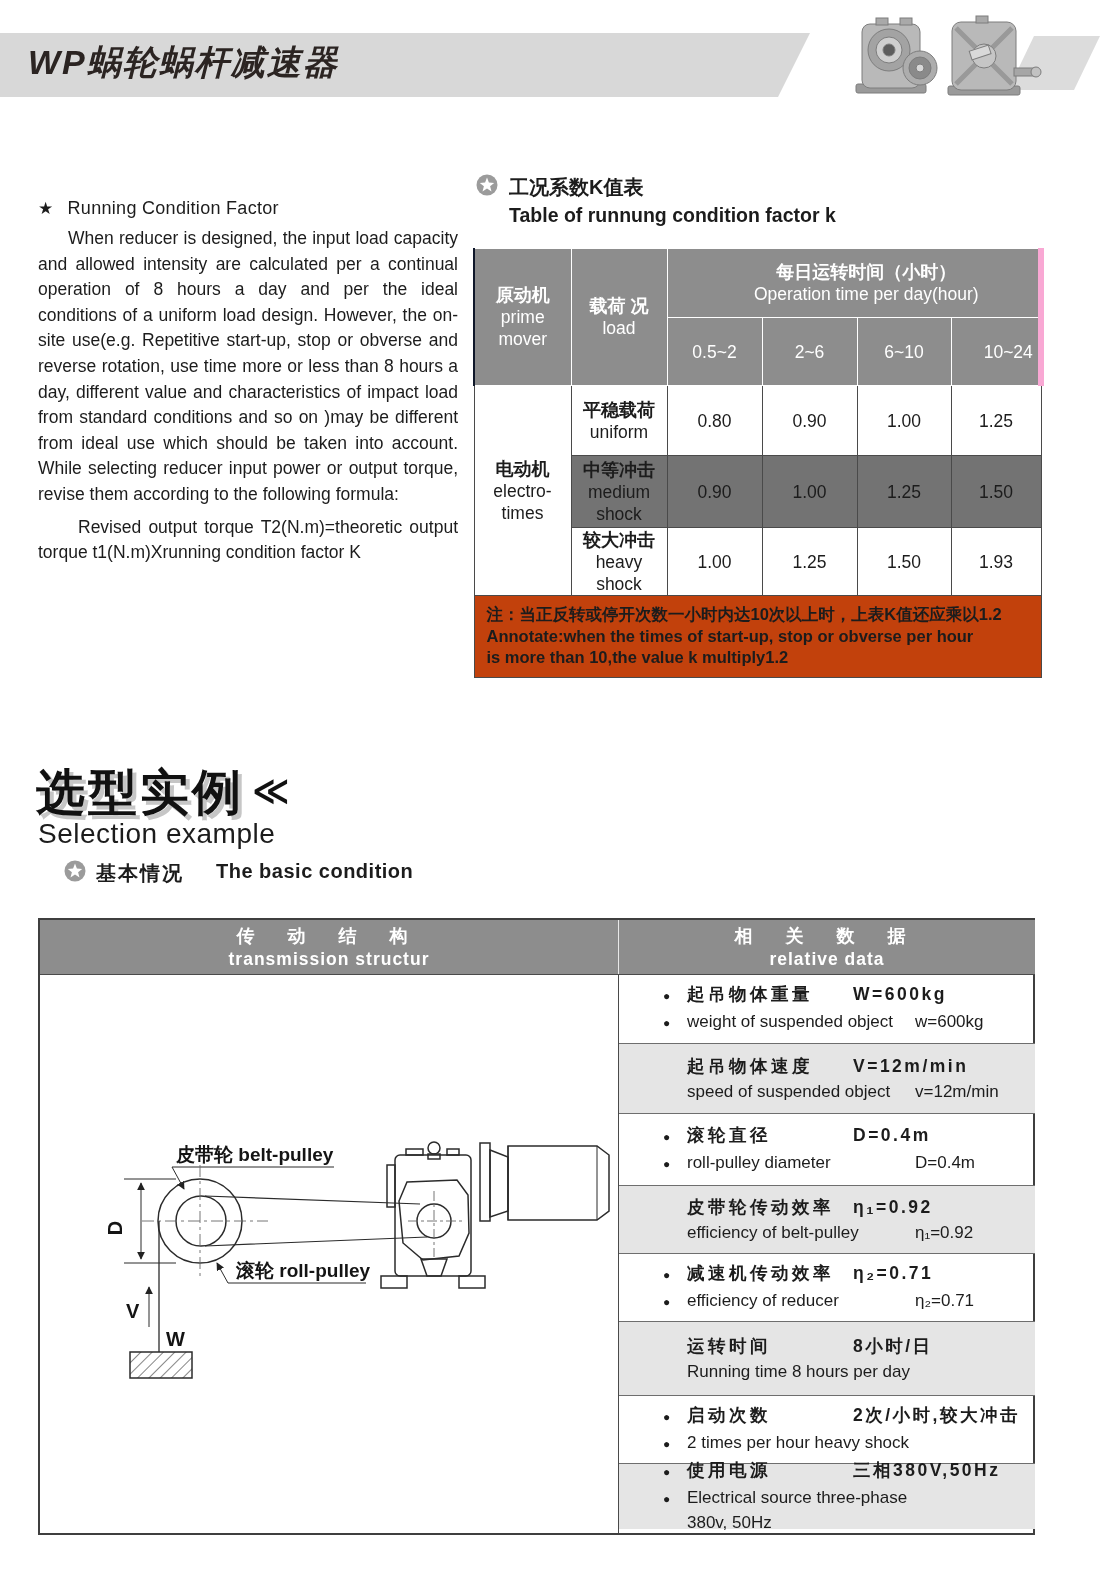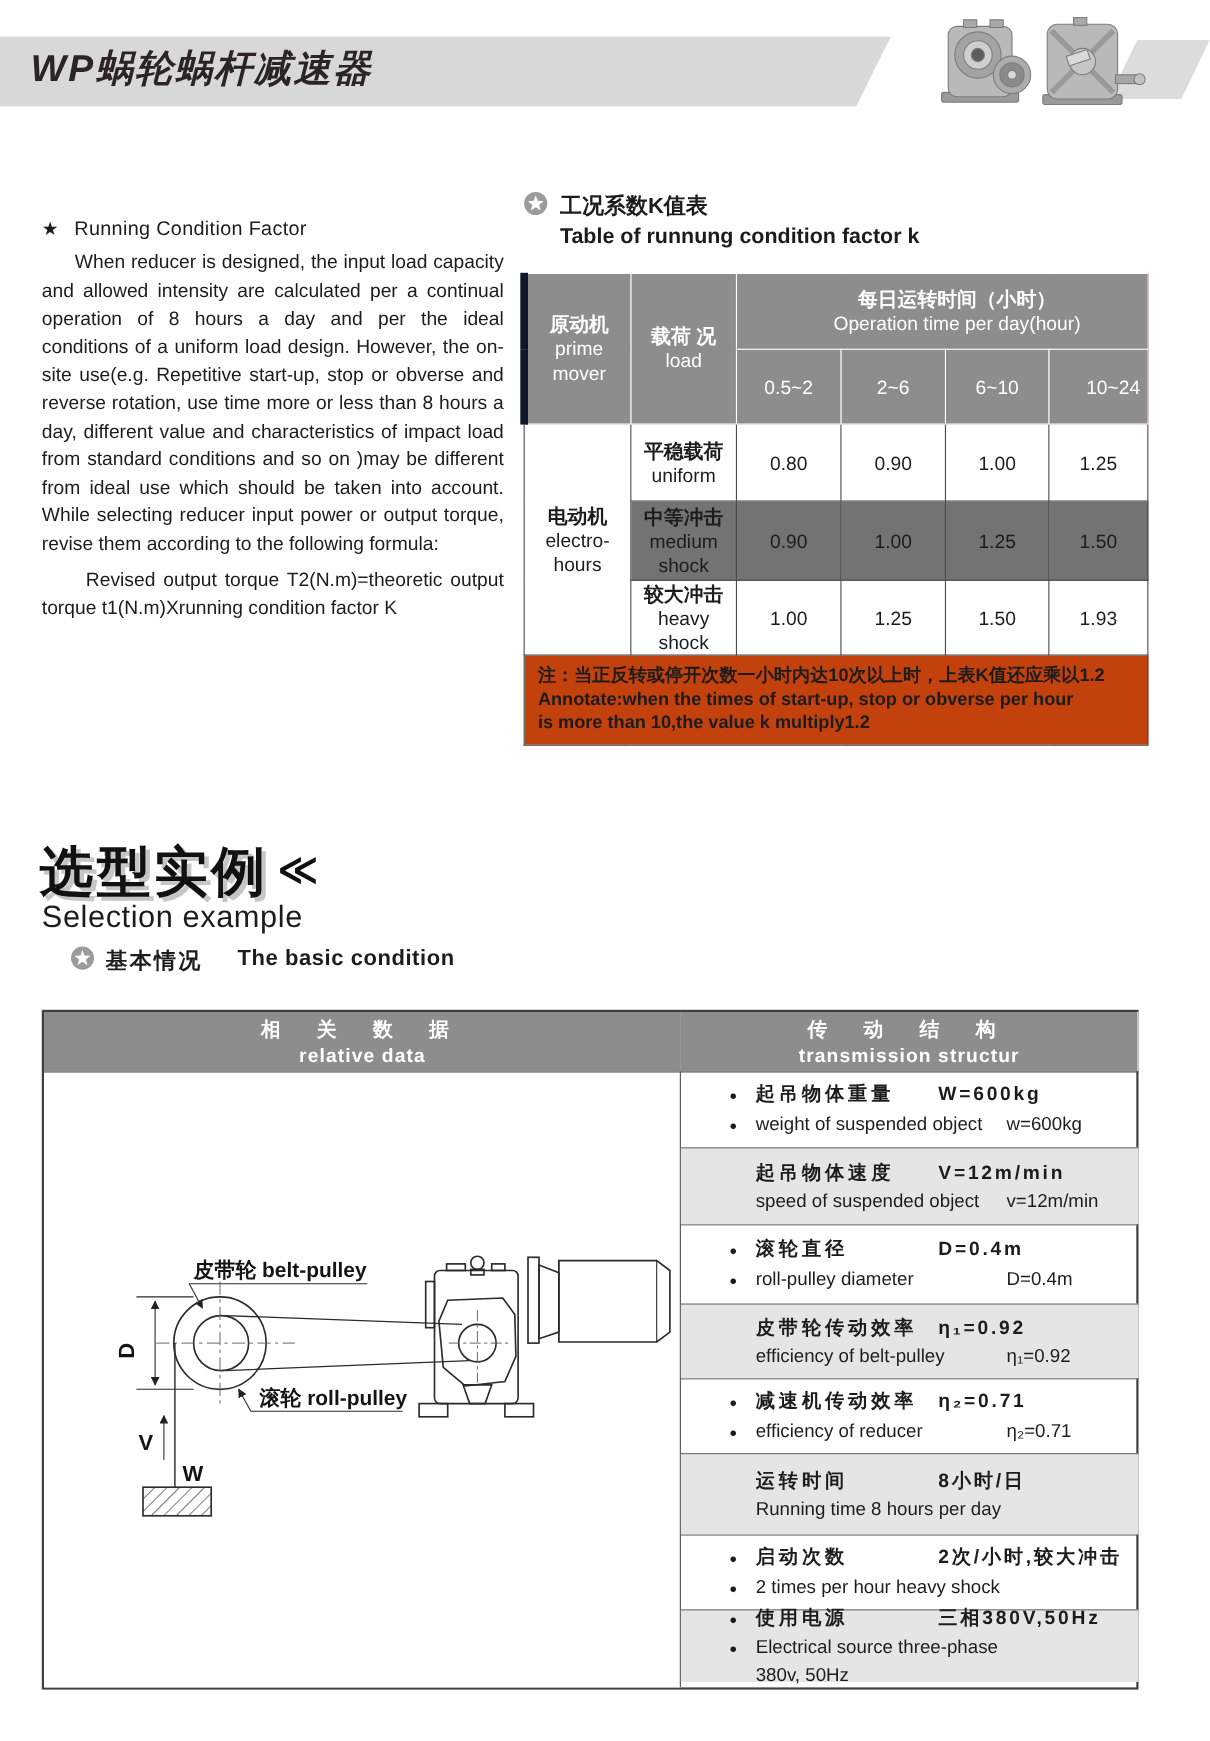--- a/index.html
+++ b/index.html
@@ -30,22 +30,22 @@
   
   .ksec-title { position:absolute; left:476px; top:174px; }
   .ksec-title .zh { position:absolute; left:33px; top:0; font-size:20px; font-weight:bold; white-space:nowrap; }
   .ksec-title .en { position:absolute; left:33px; top:30px; font-size:19.5px; font-weight:bold; white-space:nowrap; }
 
   table.ktable { position:absolute; left:473px; top:248px; width:567px; border-collapse:collapse;
                  table-layout:fixed; font-size:17.5px; }
   table.ktable td { border:1px solid #4a4a4a; text-align:center; vertical-align:middle; line-height:22px; }
   table.ktable td.hd { background:#8d8d8d; color:#fff; border:1px solid #fff; }
   table.ktable tr.hrow td { border-top:1px solid #4a4a4a; }
-  table.ktable td.hd-left { border-left:7px solid #0f172a; }
-  table.ktable td.hd-right { border-right:1px solid #f9a8d4;padding-left:27px; }
+  table.ktable td.hd-left { border-left:2px solid #0f172a; }
+  table.ktable td.hd-right { border-right:6px solid #f9a8d4;padding-left:27px; }
   table.ktable .bzh { font-weight:bold; font-size:18px; }
   table.ktable .shade { background:#737373; }
   table.ktable td.note { background:#c2410c; text-align:left; padding:8px 12px; font-weight:bold;
                          font-size:16.5px; line-height:21.5px; }
 
   
   .sel-head { position:absolute; left:36px; top:760px; font-size:49px; font-weight:900;
               letter-spacing:3px; color:#111; text-shadow:4px 4px 0 #c6c6c6; white-space:nowrap; }
   .sel-head .mark { font-size:36px; font-weight:bold; text-shadow:none; margin-left:8px; vertical-align:6px; }
   .sel-sub { position:absolute; left:38px; top:818px; font-size:28px; letter-spacing:0.5px; }
@@ -154,21 +154,21 @@
     <tr style="height:68px">
       <td class="hd">0.5~2</td>
       <td class="hd">2~6</td>
       <td class="hd">6~10</td>
       <td class="hd hd-right">10~24</td>
     </tr>
     <tr class="hrow" style="height:70px">
       <td rowspan="3">
         <div class="bzh">电动机</div>
         <div>electro-</div>
-        <div>hours</div>
+        <div>times</div>
       </td>
       <td>
         <div class="bzh">平稳载荷</div>
         <div>uniform</div>
       </td>
       <td>0.80</td>
       <td>0.90</td>
       <td>1.00</td>
       <td>1.25</td>
     </tr>
@@ -212,27 +212,27 @@
   <div class="basic-line">
     <svg class="starbadge" viewBox="0 0 22 22">
       <circle cx="11" cy="11" r="10.5" fill="#9b9b9b"></circle>
       <path d="M11 3.6 L12.9 8.6 L18.2 8.9 L14.1 12.2 L15.5 17.4 L11 14.4 L6.5 17.4 L7.9 12.2 L3.8 8.9 L9.1 8.6 Z" fill="#fff"></path>
     </svg>
     <span class="zh">基本情况</span>
     <span class="en">The basic condition</span>
   </div>
 
   <div class="bt">
+    <div class="bt-h lft">
+      <div class="zh">传 动 结 构</div>
+      <div class="en">transmission structur</div>
+    </div>
     <div class="bt-h">
       <div class="zh">相 关 数 据</div>
       <div class="en">relative data</div>
-    </div>
-    <div class="bt-h lft">
-      <div class="zh">传 动 结 构</div>
-      <div class="en">transmission structur</div>
     </div>
 
     <div class="bt-left">
       <svg width="578" height="554" viewBox="0 0 578 554">
         <defs>
           <marker id="arr" viewBox="0 0 10 10" refX="9" refY="5" markerWidth="8" markerHeight="8" orient="auto-start-reverse">
             <path d="M0,0 L10,5 L0,10 z" fill="#222"></path>
           </marker>
           <pattern id="hatch" width="8" height="8" patternTransform="rotate(45)" patternUnits="userSpaceOnUse">
             <line x1="0" y1="0" x2="0" y2="8" stroke="#444" stroke-width="1.3"></line>

